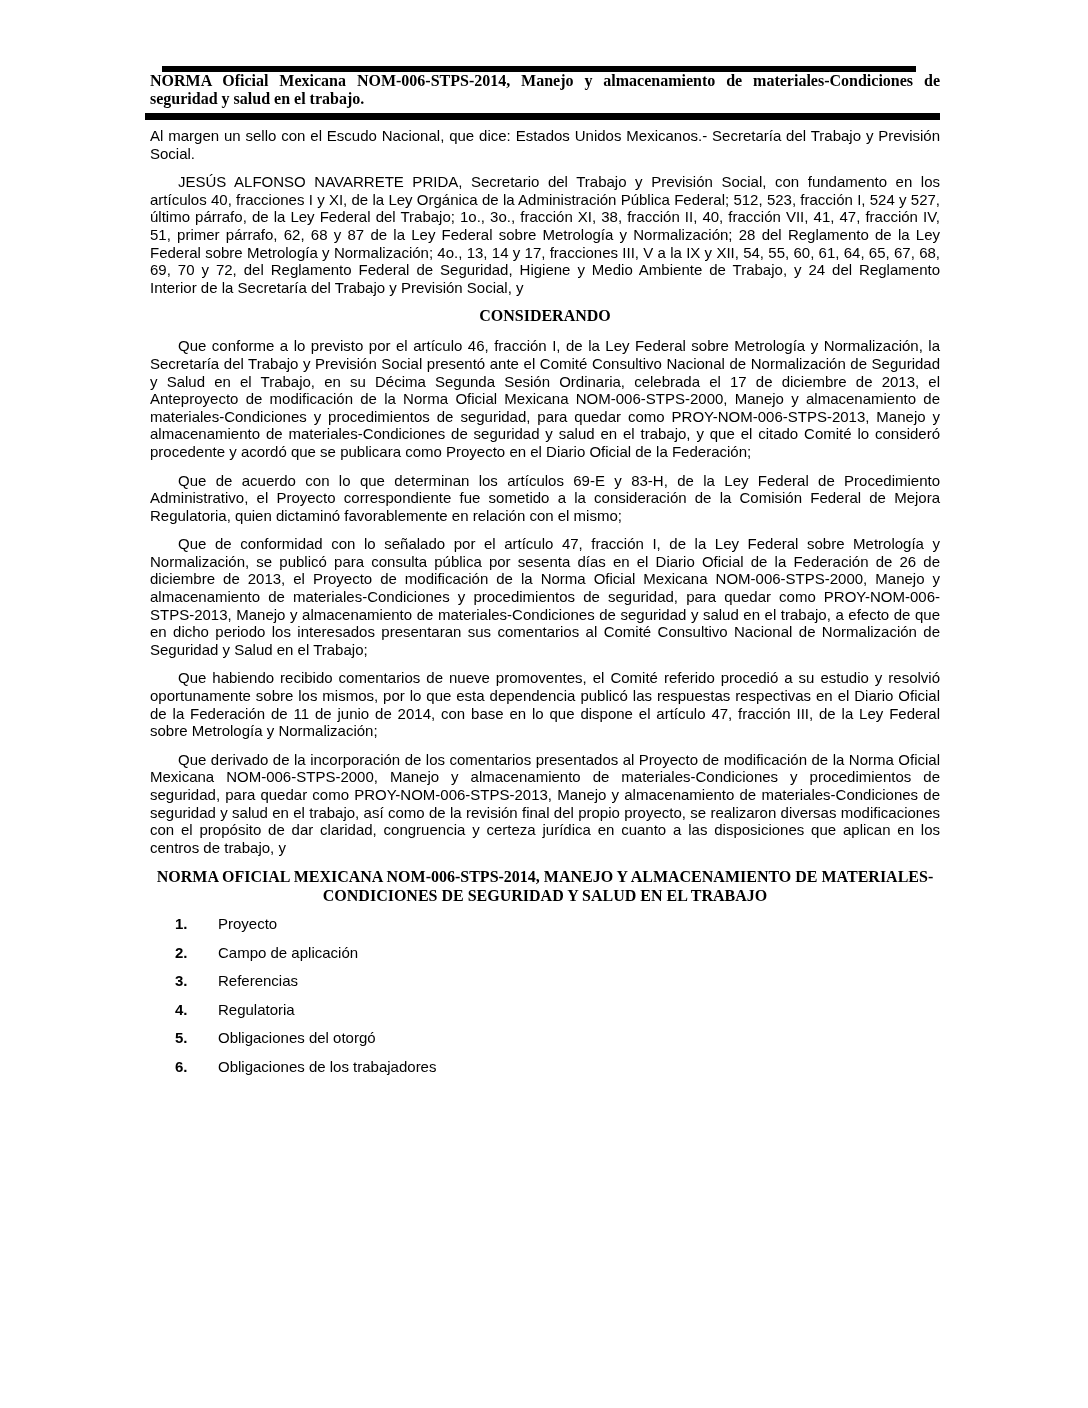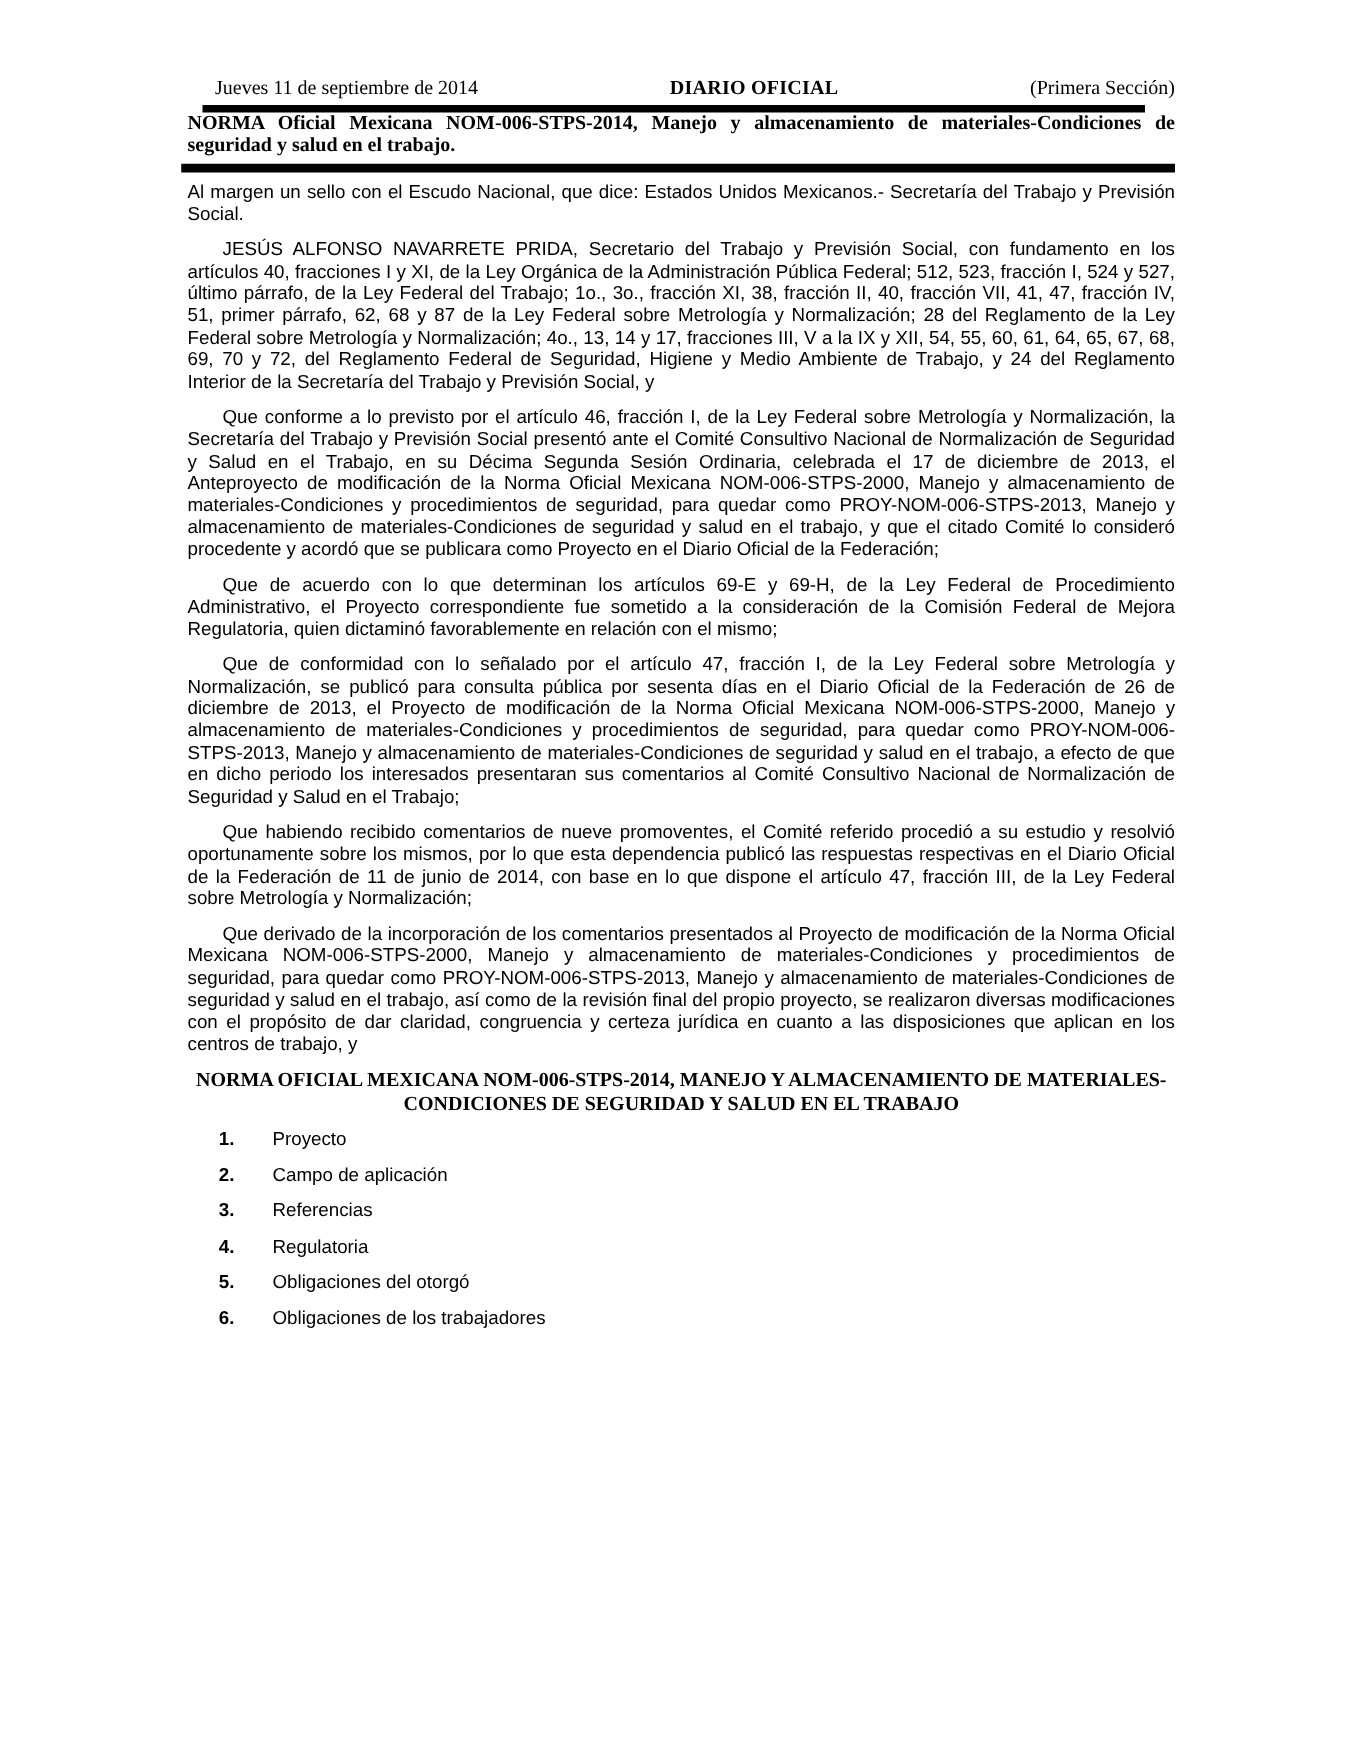--- a/index.html
+++ b/index.html
@@ -91,37 +91,33 @@
     font-weight: bold;
     width: 43px;
     flex: none;
   }
 </style>
 </head>
 <body>
 
 <div class="page">
 
-  <div class="runhead">
-    <span>Jueves 11 de septiembre de 2014</span>
-    <span class="pub">DIARIO OFICIAL</span>
-    <span>(Primera Sección)</span>
-  </div>
   <div class="header-rule"></div>
 
 
   <p class="norma-lead">NORMA Oficial Mexicana NOM-006-STPS-2014, Manejo y almacenamiento de materiales-Condiciones de seguridad y salud en el trabajo.</p>
   <div class="black-bar"></div>
 
   <p class="body no-indent">Al margen un sello con el Escudo Nacional, que dice: Estados Unidos Mexicanos.- Secretaría del Trabajo y Previsión Social.</p>
   <p class="body">JESÚS ALFONSO NAVARRETE PRIDA, Secretario del Trabajo y Previsión Social, con fundamento en los artículos 40, fracciones I y XI, de la Ley Orgánica de la Administración Pública Federal; 512, 523, fracción I, 524 y 527, último párrafo, de la Ley Federal del Trabajo; 1o., 3o., fracción XI, 38, fracción II, 40, fracción VII, 41, 47, fracción IV, 51, primer párrafo, 62, 68 y 87 de la Ley Federal sobre Metrología y Normalización; 28 del Reglamento de la Ley Federal sobre Metrología y Normalización; 4o., 13, 14 y 17, fracciones III, V a la IX y XII, 54, 55, 60, 61, 64, 65, 67, 68, 69, 70 y 72, del Reglamento Federal de Seguridad, Higiene y Medio Ambiente de Trabajo, y 24 del Reglamento Interior de la Secretaría del Trabajo y Previsión Social, y</p>
 
+  <div class="h-serif">CONSIDERANDO</div>
 
   <p class="body">Que conforme a lo previsto por el artículo 46, fracción I, de la Ley Federal sobre Metrología y Normalización, la Secretaría del Trabajo y Previsión Social presentó ante el Comité Consultivo Nacional de Normalización de Seguridad y Salud en el Trabajo, en su Décima Segunda Sesión Ordinaria, celebrada el 17 de diciembre de 2013, el Anteproyecto de modificación de la Norma Oficial Mexicana NOM-006-STPS-2000, Manejo y almacenamiento de materiales-Condiciones y procedimientos de seguridad, para quedar como PROY-NOM-006-STPS-2013, Manejo y almacenamiento de materiales-Condiciones de seguridad y salud en el trabajo, y que el citado Comité lo consideró procedente y acordó que se publicara como Proyecto en el Diario Oficial de la Federación;</p>
-  <p class="body">Que de acuerdo con lo que determinan los artículos 69-E y 69-H, de la Ley Federal de Procedimiento Administrativo, el Proyecto correspondiente fue sometido a la consideración de la Comisión Federal de Mejora Regulatoria, quien dictaminó favorablemente en relación con el mismo;</p>
+  <p class="body">Que de acuerdo con lo que determinan los artículos 69-E y 83-H, de la Ley Federal de Procedimiento Administrativo, el Proyecto correspondiente fue sometido a la consideración de la Comisión Federal de Mejora Regulatoria, quien dictaminó favorablemente en relación con el mismo;</p>
   <p class="body">Que de conformidad con lo señalado por el artículo 47, fracción I, de la Ley Federal sobre Metrología y Normalización, se publicó para consulta pública por sesenta días en el Diario Oficial de la Federación de 26 de diciembre de 2013, el Proyecto de modificación de la Norma Oficial Mexicana NOM-006-STPS-2000, Manejo y almacenamiento de materiales-Condiciones y procedimientos de seguridad, para quedar como PROY-NOM-006-STPS-2013, Manejo y almacenamiento de materiales-Condiciones de seguridad y salud en el trabajo, a efecto de que en dicho periodo los interesados presentaran sus comentarios al Comité Consultivo Nacional de Normalización de Seguridad y Salud en el Trabajo;</p>
   <p class="body">Que habiendo recibido comentarios de nueve promoventes, el Comité referido procedió a su estudio y resolvió oportunamente sobre los mismos, por lo que esta dependencia publicó las respuestas respectivas en el Diario Oficial de la Federación de 11 de junio de 2014, con base en lo que dispone el artículo 47, fracción III, de la Ley Federal sobre Metrología y Normalización;</p>
   <p class="body">Que derivado de la incorporación de los comentarios presentados al Proyecto de modificación de la Norma Oficial Mexicana NOM-006-STPS-2000, Manejo y almacenamiento de materiales-Condiciones y procedimientos de seguridad, para quedar como PROY-NOM-006-STPS-2013, Manejo y almacenamiento de materiales-Condiciones de seguridad y salud en el trabajo, así como de la revisión final del propio proyecto, se realizaron diversas modificaciones con el propósito de dar claridad, congruencia y certeza jurídica en cuanto a las disposiciones que aplican en los centros de trabajo, y</p>
 
   <div class="h-serif norma-title">NORMA OFICIAL MEXICANA NOM-006-STPS-2014, MANEJO Y ALMACENAMIENTO DE MATERIALES-CONDICIONES DE SEGURIDAD Y SALUD EN EL TRABAJO</div>
 
 
   <div>
     <div class="index-item">
       <span class="num">1.</span>

